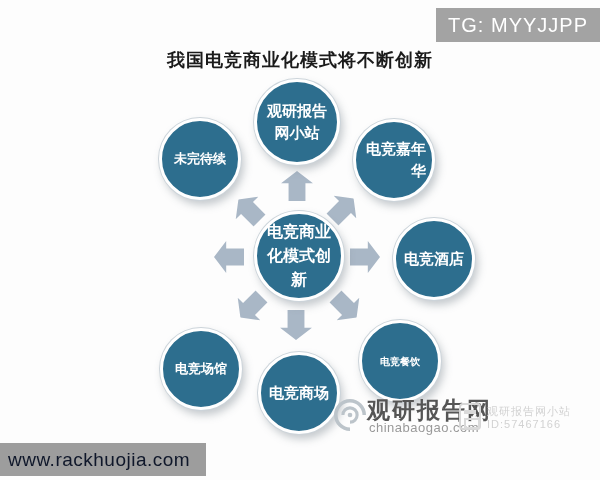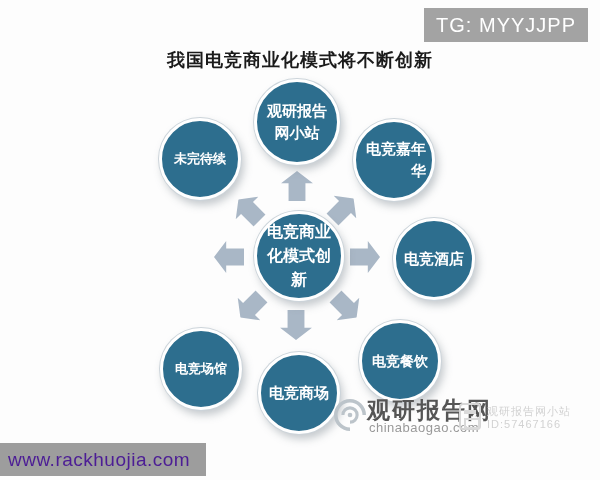--- a/index.html
+++ b/index.html
@@ -7,21 +7,21 @@
     --arrow:#a9b7c6;
     --wm-gray:#a3a3a3;
   }
   *{margin:0;padding:0;box-sizing:border-box;}
   html,body{width:600px;height:480px;overflow:hidden;}
   body{background:#ffffff;font-family:"Liberation Sans",sans-serif;position:relative;}
   .stage{position:absolute;inset:0;background:#fdfdfd;}
 
   
   .tg-box{
-    position:absolute;right:12px;top:8px;height:34px;min-width:147px;
+    position:absolute;right:0;top:8px;height:34px;min-width:147px;
     background:var(--wm-gray);color:#ffffff;font-size:20px;
     display:flex;align-items:center;padding:14px 12px;letter-spacing:1px;
   }
 
   
   .title{
     position:absolute;left:0;top:40px;width:600px;text-align:center;
     font-family:"Liberation Serif","DejaVu Serif",serif;
     font-size:18px;font-weight:bold;color:#1b1b1b;letter-spacing:1px;margin-top:8px;
   }
@@ -43,21 +43,21 @@
   .n-topleft{left:159px;top:118px;width:82px;height:82px;font-size:13px;}
   .n-topleft span{width:66px;}
   .n-topright{left:353px;top:119px;width:82px;height:82px;font-size:15px;text-align:right;}
   .n-topright span{width:64px;}
   .n-left{left:120px;top:216px;width:82px;height:82px;font-size:15px;}
   .n-left span{width:64px;}
   .n-right{left:393px;top:218px;width:82px;height:82px;font-size:15px;}
   .n-right span{width:66px;}
   .n-bottomleft{left:160px;top:328px;width:82px;height:82px;font-size:13px;}
   .n-bottomleft span{width:66px;}
-  .n-bottomright{left:359px;top:320px;width:82px;height:82px;font-size:14px;text-align:center;}
+  .n-bottomright{left:359px;top:320px;width:82px;height:82px;font-size:10px;text-align:center;}
   .n-bottomright span{width:66px;}
   .n-bottom{left:258px;top:352px;width:82px;height:82px;font-size:15px;}
   .n-bottom span{width:66px;}
 
   
   .arrow{position:absolute;width:32px;height:30px;}
   .arrow svg{display:block;width:100%;height:100%;}
   .arrow polygon{fill:var(--arrow);}
   .a-up{left:281px;top:171px;}
   .a-ne{left:327px;top:194px;transform:rotate(45deg);}
@@ -91,21 +91,21 @@
   .badge-icon:after{
     content:"";position:absolute;left:3px;top:13px;width:12px;height:7px;
     border:2px solid #dadada;
   }
   .badge-text{position:absolute;left:487px;top:404px;color:#d2d2d2;font-size:11px;line-height:1.3;letter-spacing:1px;}
   .badge-id{position:absolute;left:487px;top:418px;color:#d2d2d2;font-size:11px;letter-spacing:1px;}
 
   
   .url-bar{
     position:absolute;left:0;top:443px;width:206px;height:33px;
-    background:#9d9d9d;color:#4c1d95;font-size:19px;
+    background:#9d9d9d;color:#0f172a;font-size:19px;
     display:flex;align-items:center;padding-left:8px;letter-spacing:.5px;
   }
 </style>
 </head>
 <body>
 
 <div class="stage">
 
   <div class="tg-box">TG: MYYJJPP</div>
 

